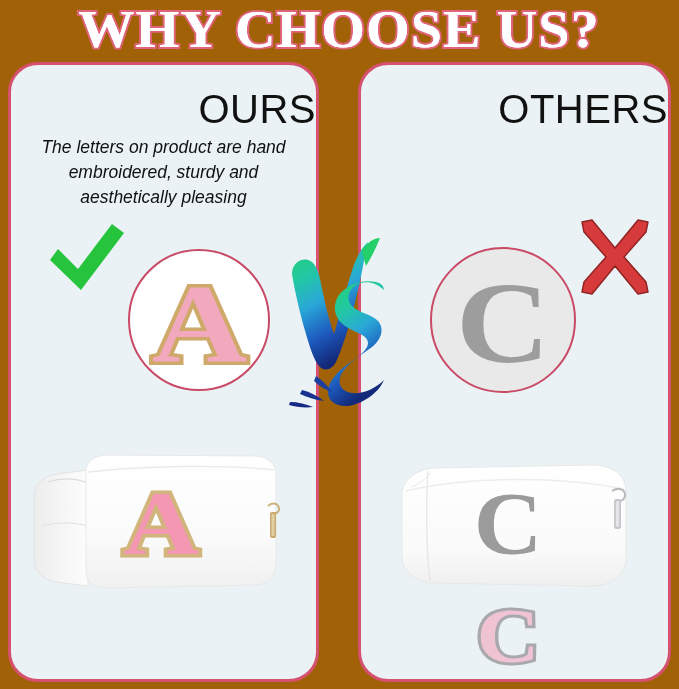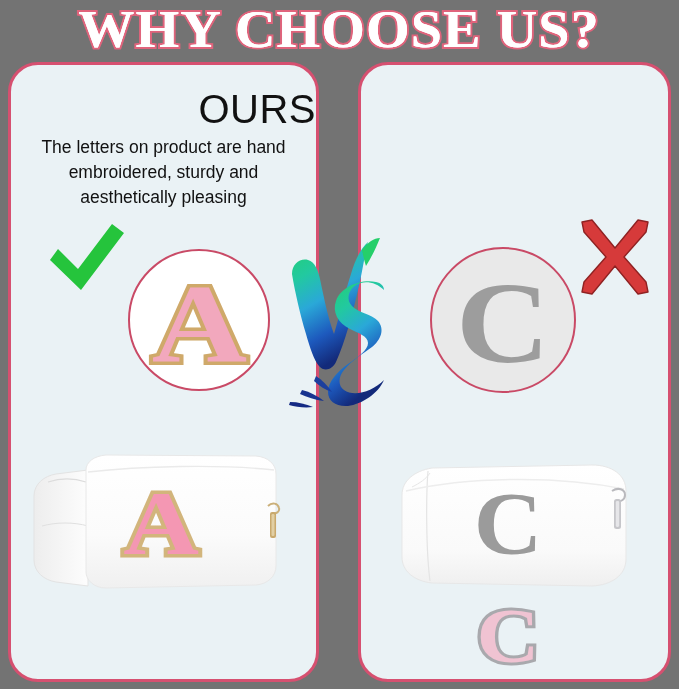--- a/index.html
+++ b/index.html
@@ -4,21 +4,21 @@
 <style>
   html, body {
     margin: 0;
     padding: 0;
     background: #ffffff;
   }
   #page {
     position: relative;
     width: 679px;
     height: 689px;
-    background: #737373;
+    background: #a16207;
     overflow: hidden;
     font-family: "Liberation Sans", sans-serif;
   }
 
   
   #title-wrap {
     position: absolute;
     left: 0;
     top: 0;
     width: 679px;
@@ -67,20 +67,21 @@
   }
   .panel-desc {
     position: absolute;
     left: 16px;
     right: 16px;
     top: 70px;
     text-align: center;
     font-size: 17.5px;
     line-height: 1.42;
     color: #111111;
+    font-style: italic;
   }
 
   
   .mark {
     position: absolute;
     width: 78px;
     height: 78px;
   }
   #check-mark { left: 48px;  top: 222px; }
   #cross-mark { left: 576px; top: 218px; }
@@ -173,20 +174,21 @@
   <div id="title-wrap">
     <div id="title-text">WHY CHOOSE US?</div>
   </div>
 
   <div class="panel" id="panel-left">
     <div class="panel-title">OURS</div>
     <div class="panel-desc">The letters on product are hand embroidered, sturdy and aesthetically pleasing</div>
   </div>
 
   <div class="panel" id="panel-right">
+    <div class="panel-title">OTHERS</div>
   </div>
 
   <div class="mark" id="check-mark">
     <svg viewBox="0 0 78 78" width="78" height="78" aria-hidden="true">
       <path d="M2 38 L10 27 L30 47 L64 2 L76 11 L33 68 Z" fill="#25c43c"></path>
     </svg>
   </div>
 
   <div class="mark" id="cross-mark">
     <svg viewBox="0 0 78 78" width="78" height="78" aria-hidden="true">

